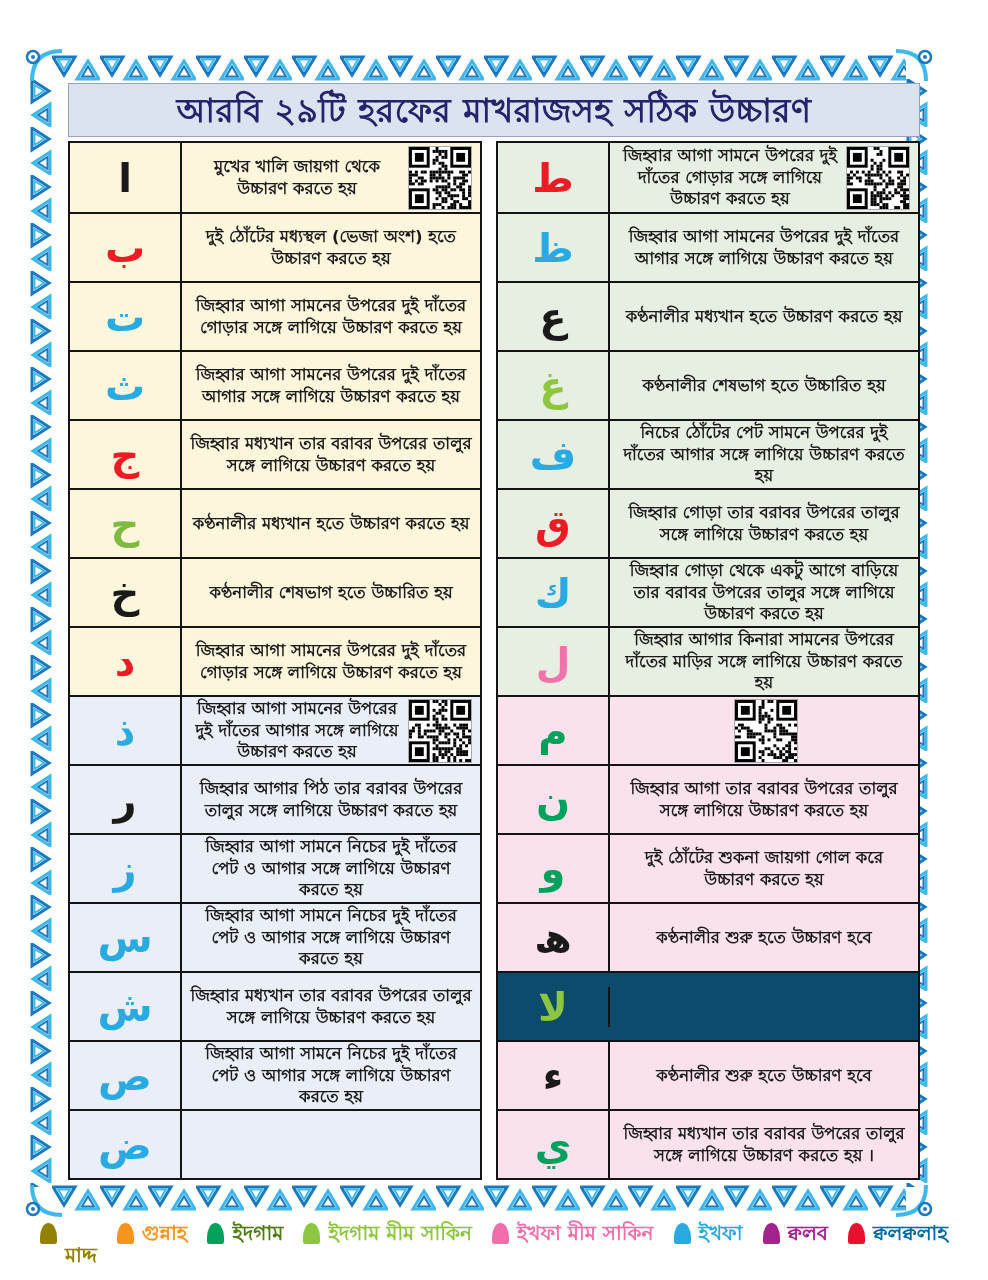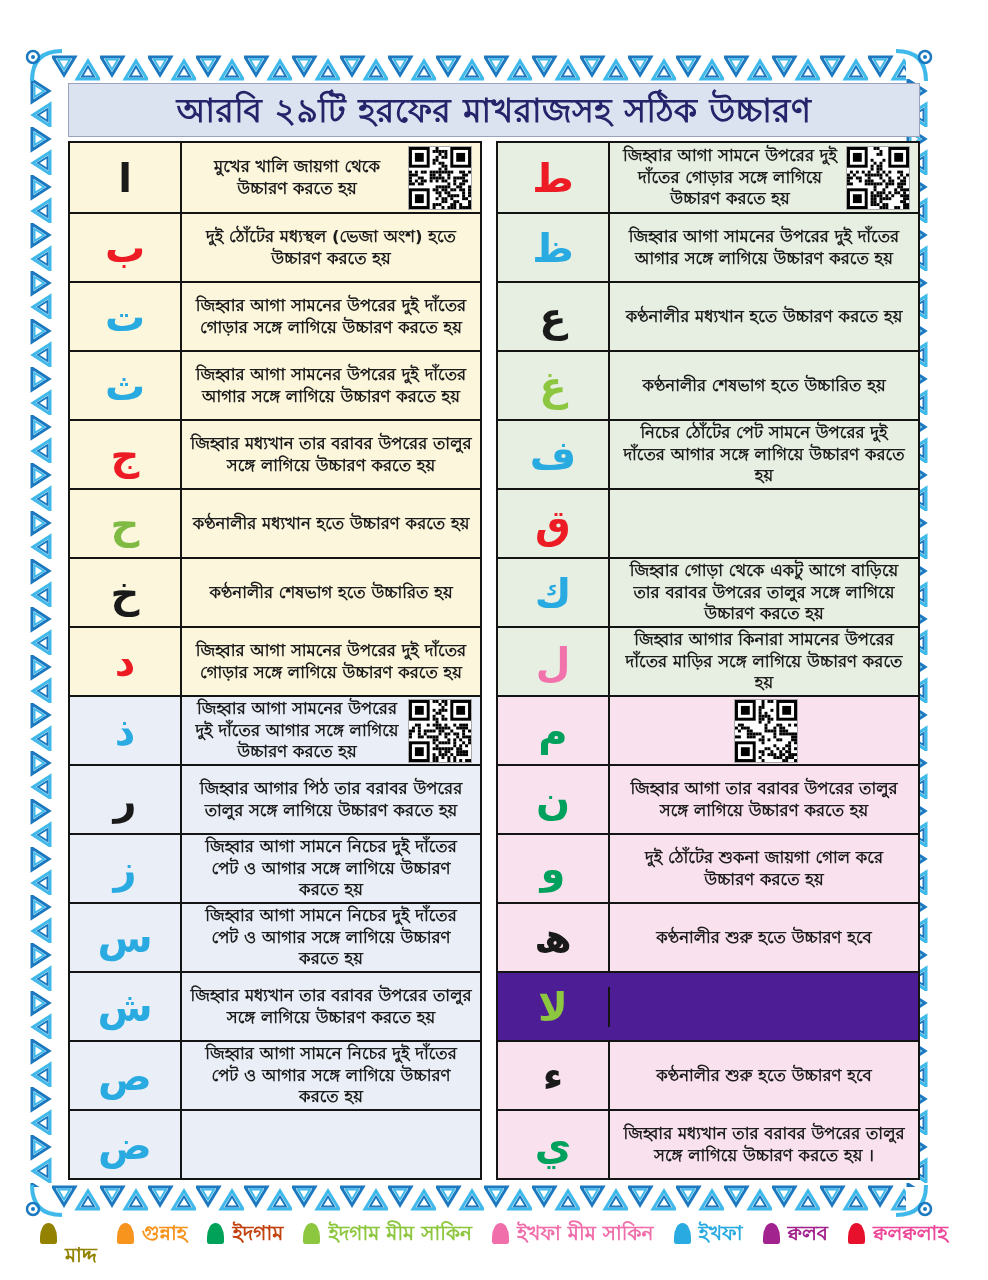--- a/index.html
+++ b/index.html
@@ -688,20 +688,23 @@
         </div>
       </div>
       <div class="row" style="background: rgb(231, 239, 226);">
         <div class="letter-cell" style="color: rgb(41, 171, 226);">ف</div>
         <div class="desc-cell">
           <div class="desc-text">নিচের ঠোঁটের পেট সামনে উপরের দুই দাঁতের আগার সঙ্গে লাগিয়ে উচ্চারণ করতে হয়</div>
         </div>
       </div>
       <div class="row" style="background: rgb(231, 239, 226);">
         <div class="letter-cell" style="color: rgb(237, 28, 36);">ق</div>
+        <div class="desc-cell">
+          <div class="desc-text">জিহ্বার গোড়া তার বরাবর উপরের তালুর সঙ্গে লাগিয়ে উচ্চারণ করতে হয়</div>
+        </div>
       </div>
       <div class="row" style="background: rgb(231, 239, 226);">
         <div class="letter-cell" style="color: rgb(41, 171, 226);">ك</div>
         <div class="desc-cell">
           <div class="desc-text">জিহ্বার গোড়া থেকে একটু আগে বাড়িয়ে তার বরাবর উপরের তালুর সঙ্গে লাগিয়ে উচ্চারণ করতে হয়</div>
         </div>
       </div>
       <div class="row" style="background: rgb(231, 239, 226);">
         <div class="letter-cell" style="color: rgb(242, 114, 172);">ل</div>
         <div class="desc-cell">
@@ -851,21 +854,21 @@
         <div class="desc-cell">
           <div class="desc-text">দুই ঠোঁটের শুকনা জায়গা গোল করে উচ্চারণ করতে হয়</div>
         </div>
       </div>
       <div class="row" style="background: rgb(249, 226, 238);">
         <div class="letter-cell" style="color: rgb(26, 26, 26);">ھ</div>
         <div class="desc-cell">
           <div class="desc-text">কণ্ঠনালীর শুরু হতে উচ্চারণ হবে</div>
         </div>
       </div>
-      <div class="row" style="background: #4c1d95; align-items: center;">
+      <div class="row" style="background: #0c4a6e; align-items: center;">
         <div class="letter-cell" style="color: rgb(141, 198, 63);">لا</div>
         <div class="desc-cell">
           <div class="desc-text"></div>
         </div>
       </div>
       <div class="row" style="background: rgb(249, 226, 238);">
         <div class="letter-cell" style="color: rgb(26, 26, 26);">ء</div>
         <div class="desc-cell">
           <div class="desc-text">কণ্ঠনালীর শুরু হতে উচ্চারণ হবে</div>
         </div>
@@ -882,37 +885,37 @@
       <div class="legend-item">
         <span class="drop" style="background: rgb(147, 130, 0);"></span>
         <span class="legend-label" style="color: rgb(147, 130, 0); margin-top: 44px;">মাদ্দ</span>
       </div>
       <div class="legend-item">
         <span class="drop" style="background: rgb(247, 148, 30);"></span>
         <span class="legend-label" style="color: rgb(247, 148, 30);">গুন্নাহ</span>
       </div>
       <div class="legend-item">
         <span class="drop" style="background: rgb(0, 161, 88);"></span>
-        <span class="legend-label" style="color: #c2410c;">ইদগাম</span>
+        <span class="legend-label" style="color: #4d7c0f;">ইদগাম</span>
       </div>
       <div class="legend-item">
         <span class="drop" style="background: rgb(141, 198, 63);"></span>
         <span class="legend-label" style="color: rgb(141, 198, 63);">ইদগাম মীম সাকিন</span>
       </div>
       <div class="legend-item">
         <span class="drop" style="background: rgb(240, 110, 170);"></span>
         <span class="legend-label" style="color: rgb(240, 110, 170);">ইখফা মীম সাকিন</span>
       </div>
       <div class="legend-item">
         <span class="drop" style="background: rgb(41, 171, 226);"></span>
         <span class="legend-label" style="color: rgb(41, 171, 226);">ইখফা</span>
       </div>
       <div class="legend-item">
         <span class="drop" style="background: rgb(163, 35, 142);"></span>
         <span class="legend-label" style="color: rgb(163, 35, 142);">ক্বলব</span>
       </div>
       <div class="legend-item">
         <span class="drop" style="background: rgb(232, 17, 45);"></span>
-        <span class="legend-label" style="color: #ec4899;">ক্বলক্বলাহ</span>
+        <span class="legend-label" style="color: #0369a1;">ক্বলক্বলাহ</span>
       </div>
     </div>
 
 </div>
 
 </body></html>

